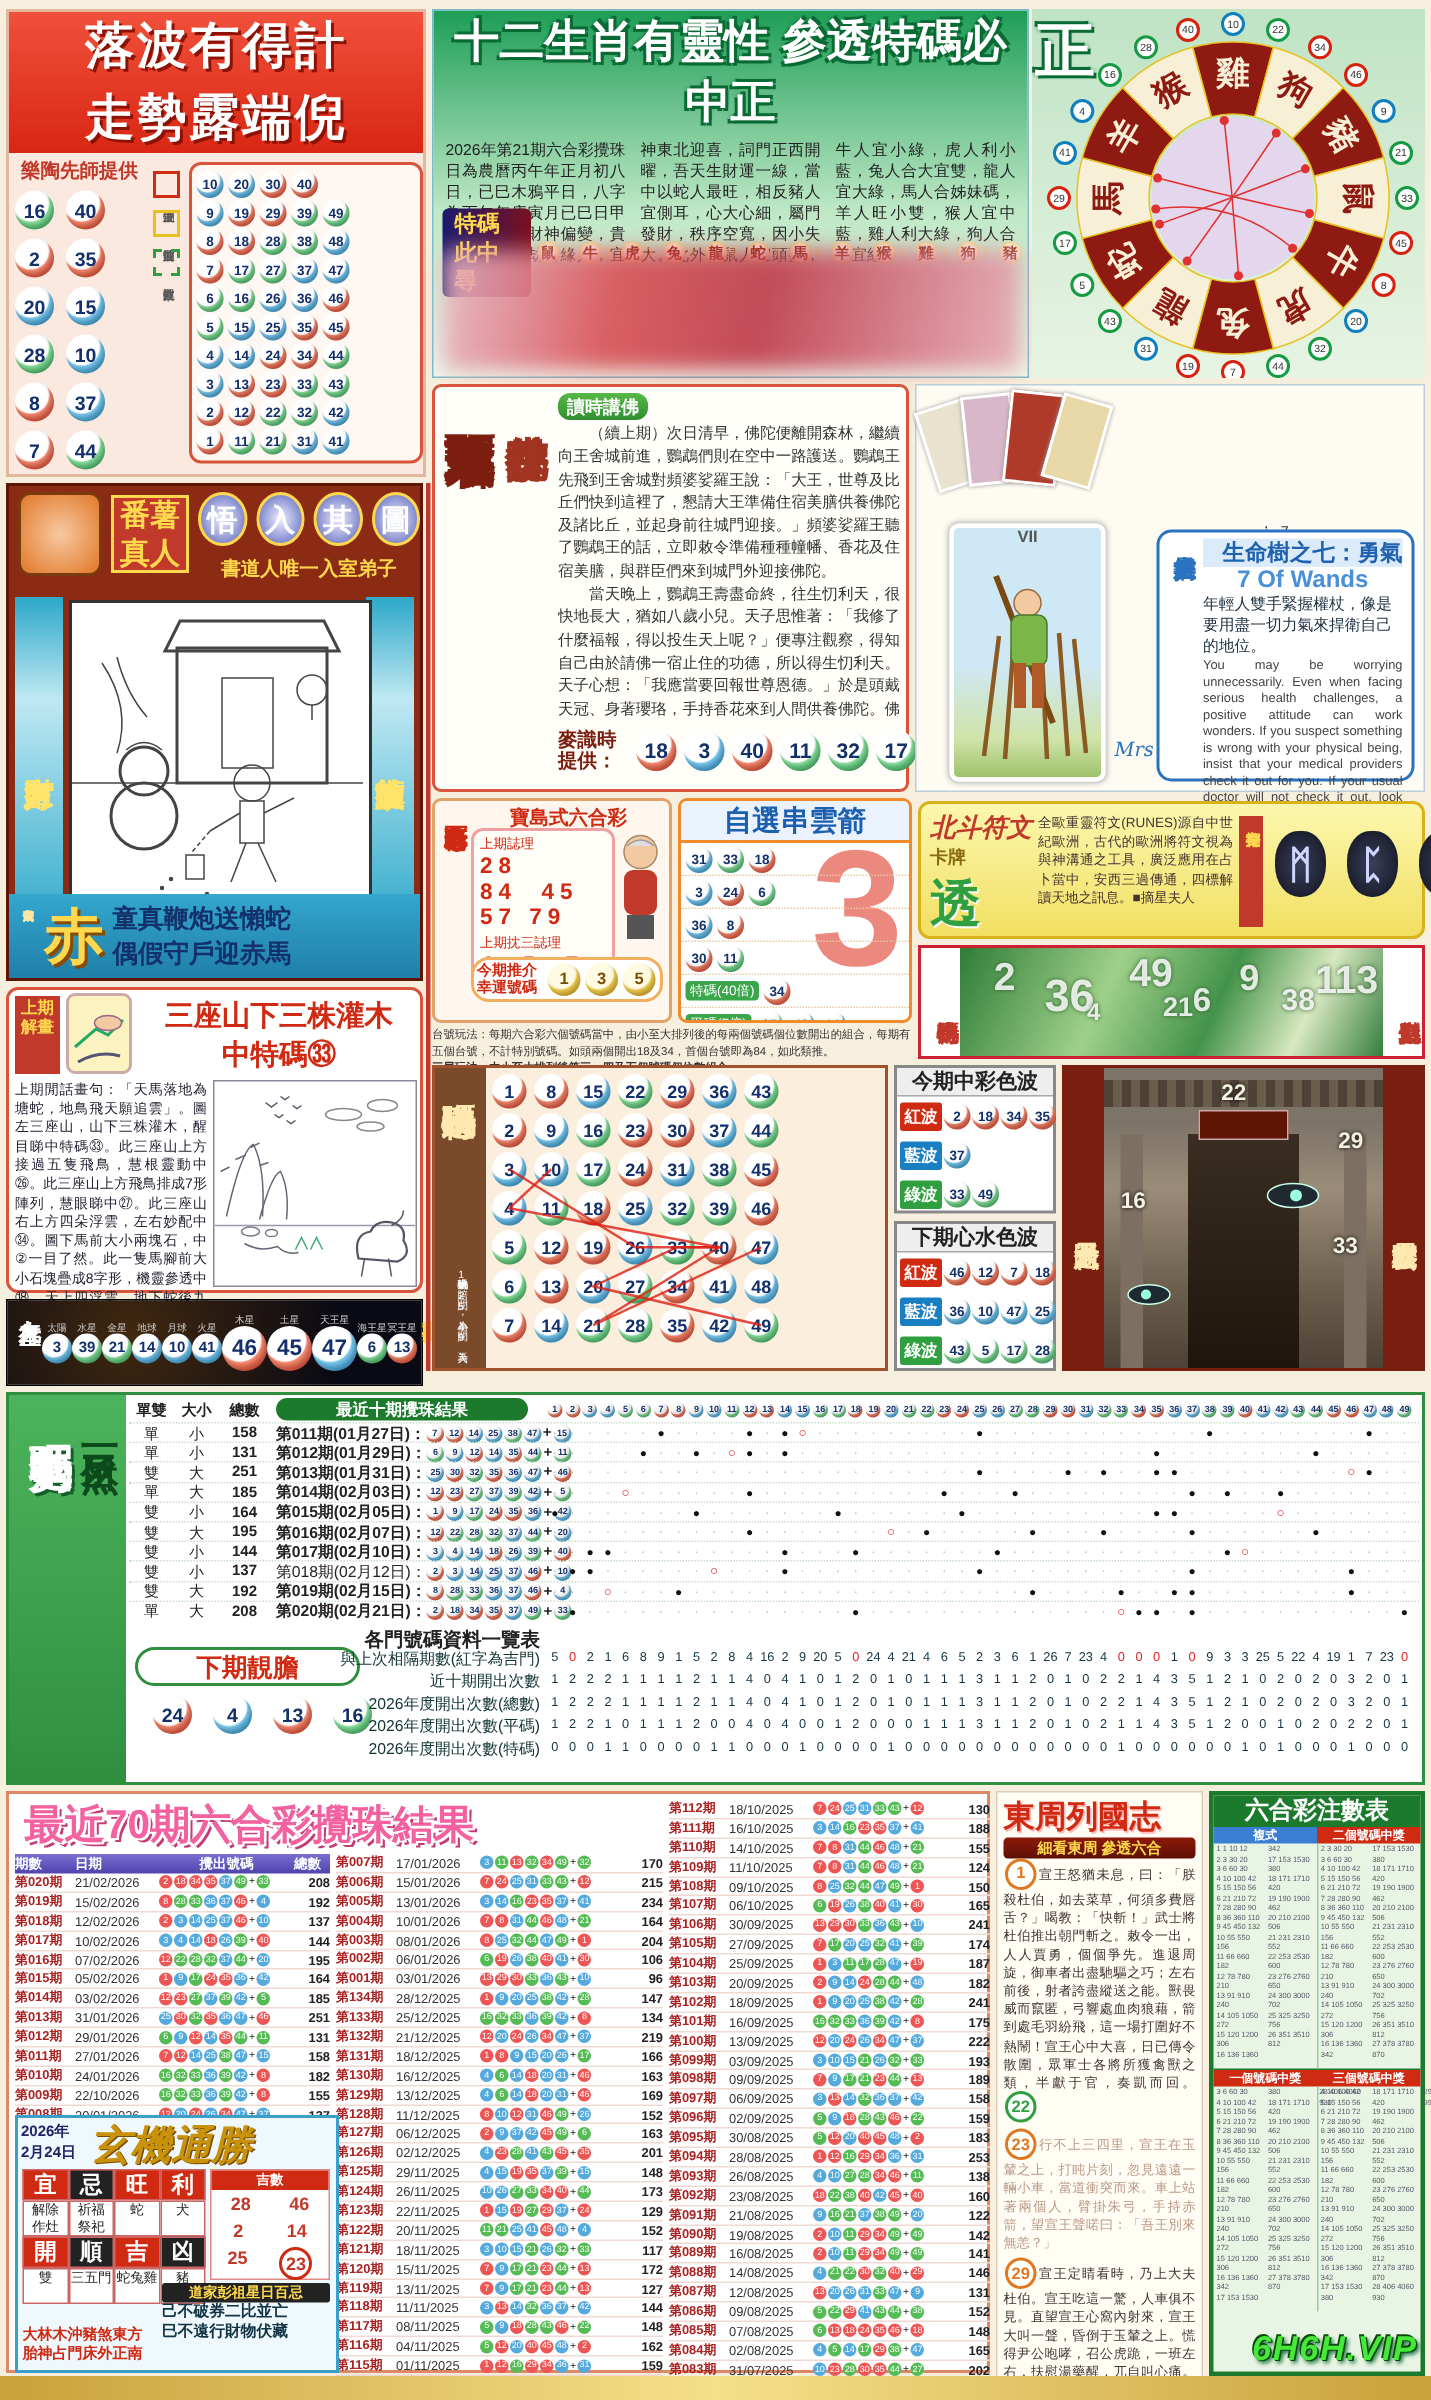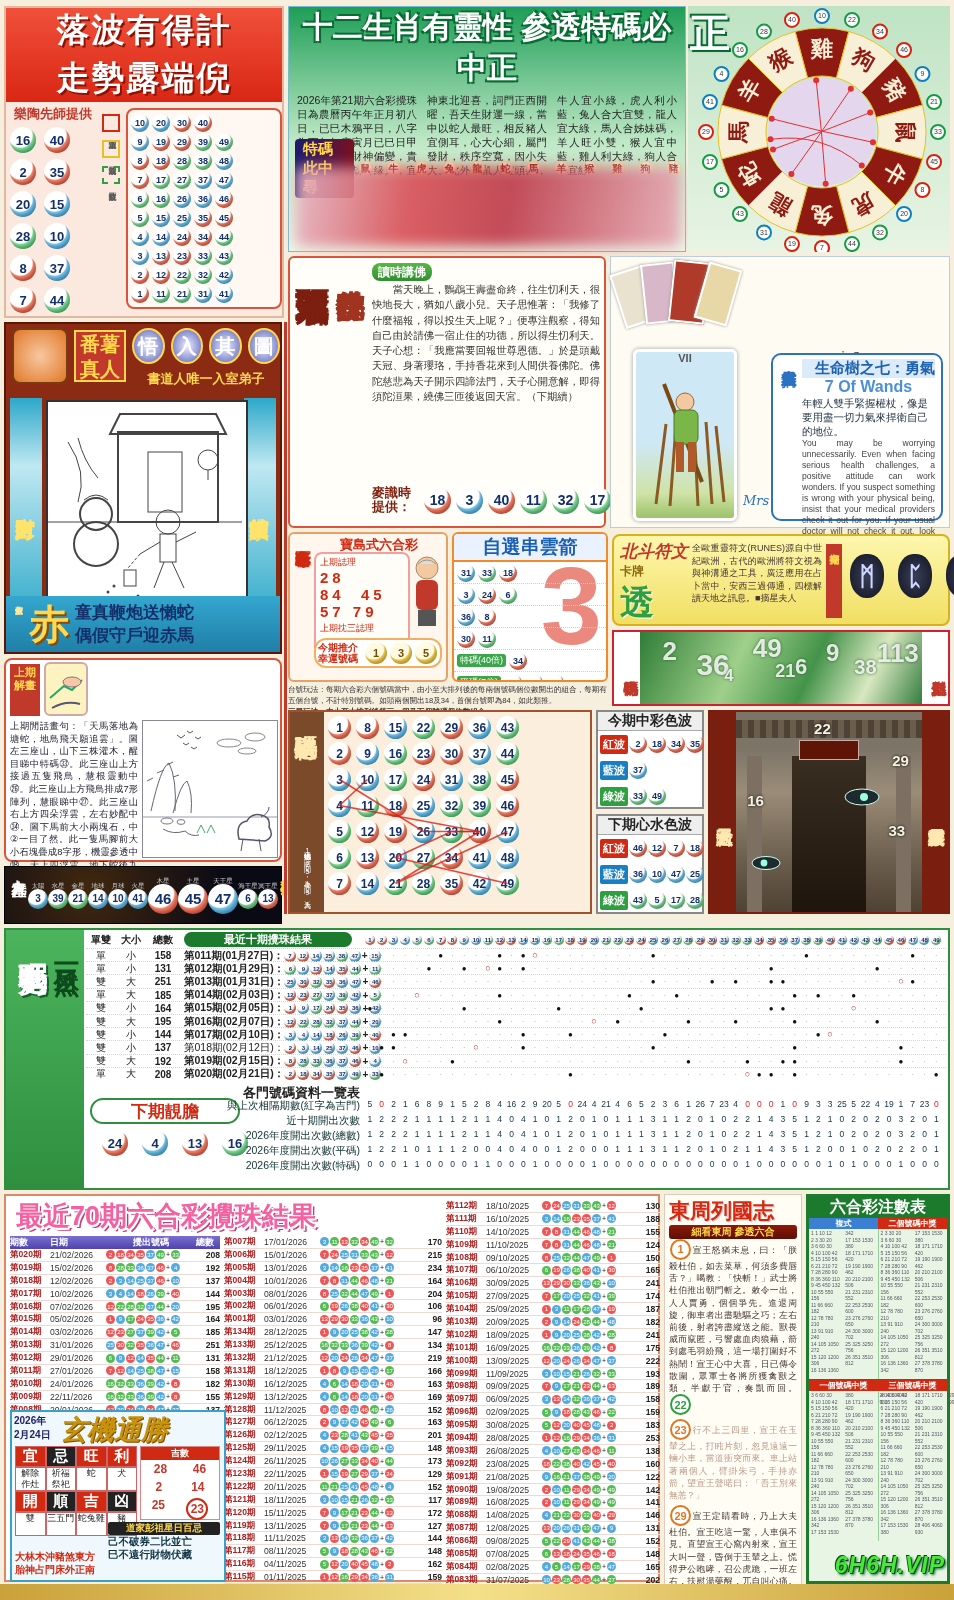--- a/index.html
+++ b/index.html
@@ -391,20 +391,21 @@
       </svg>
   </div>
 
   <div id="sec-buddha" class="abs">
     <div class="vtext vtitle1 abs" style="left:4px;top:6px;height:260px;">頭戴天冠著瓔珞</div>
     <div class="vtext vtitle2 abs" style="left:44px;top:10px;height:252px;">手持香花供佛陀</div>
     <div class="abs" style="left:82px;top:4px;">
       <span id="bud-badge">讀時講佛</span>
     </div>
     <div id="bud-text" class="abs" style="left:82px;top:24px;width:228px;height:200px;overflow:hidden;">
+        <div>　　（續上期）次日清早，佛陀便離開森林，繼續向王舍城前進，鸚鵡們則在空中一路護送。鸚鵡王先飛到王舍城對頻婆娑羅王說：「大王，世尊及比丘們快到這裡了，懇請大王準備住宿美膳供養佛陀及諸比丘，並起身前往城門迎接。」頻婆娑羅王聽了鸚鵡王的話，立即敕令準備種種幢幡、香花及住宿美膳，與群臣們來到城門外迎接佛陀。</div>
         <div>　　當天晚上，鸚鵡王壽盡命終，往生忉利天，很快地長大，猶如八歲小兒。天子思惟著：「我修了什麼福報，得以投生天上呢？」便專注觀察，得知自己由於請佛一宿止住的功德，所以得生忉利天。天子心想：「我應當要回報世尊恩德。」於是頭戴天冠、身著瓔珞，手持香花來到人間供養佛陀。佛陀慈悲為天子開示四諦法門，天子心開意解，即得須陀洹果，繞佛三匝後返回天宮。（下期續）</div>
       </div>
     <div class="abs" style="left:82px;top:228px;display:flex;align-items:center;gap:4px;">
       <span style="font-weight:bold;font-size:13px;color:#7c1f10;width:48px;line-height:14px;">麥識時提供：</span>
       <span id="bud-balls" style="display:flex;gap:5px;">
           <span class="ball b-red" style="height: 27px; width: 27px; font-size: 14px;">18</span>
           <span class="ball b-blue" style="height: 27px; width: 27px; font-size: 14px;">3</span>
           <span class="ball b-red" style="height: 27px; width: 27px; font-size: 14px;">40</span>
           <span class="ball b-green" style="height: 27px; width: 27px; font-size: 14px;">11</span>
           <span class="ball b-green" style="height: 27px; width: 27px; font-size: 14px;">32</span>
@@ -507,20 +508,24 @@
   </div>
 
   <div id="sec-jieh" class="abs">
     <div class="abs" style="left:4px;top:4px;width:30px;height:52px;background:#c0392b;color:#ffd84d;font-size:11px;font-weight:bold;text-align:center;line-height:13px;padding-top:2px;">上期解畫</div>
     <div class="abs" style="left:38px;top:2px;width:44px;height:54px;background:#fdf3c0;border:2px solid #caa;border-radius:6px;">
       <svg width="40" height="50" viewBox="0 0 40 50">
           <path d="M4,34 l14,-12 l8,4 l10,-10" stroke="#2a6" fill="none" stroke-width="2"></path>
           <path d="M6,44 q14,-8 28,-4" stroke="#557" fill="none" stroke-width="2"></path>
           <ellipse cx="26" cy="18" rx="9" ry="5" fill="#f2c9a0" stroke="#968"></ellipse>
         </svg>
+    </div>
+    <div class="abs" style="left:86px;top:4px;width:188px;text-align:center;color:#d02a12;font-weight:bold;">
+      <div style="font-size:19px;">三座山下三株灌木</div>
+      <div style="font-size:19px;">中特碼㉝</div>
     </div>
     <div class="abs" style="left:4px;top:60px;width:128px;height:140px;font-size:9.3px;line-height:12.6px;text-align:justify;color:#223;">上期閒話畫句：「天馬落地為塘蛇，地鳥飛天願追雲」。圖左三座山，山下三株灌木，醒目睇中特碼㉝。此三座山上方接過五隻飛鳥，慧根靈動中㉖。此三座山上方飛鳥排成7形陣列，慧眼睇中㉗。此三座山右上方四朵浮雲，左右妙配中㉞。圖下馬前大小兩塊石，中②一目了然。此一隻馬腳前大小石塊疊成8字形，機靈參透中⑱。天上四浮雲，地下蛇後九葉草，天地妙配中㊵。</div>
     <div class="abs" style="left:136px;top:60px;width:136px;height:138px;border:1px solid #889;background:#fff;">
       <svg width="134" height="136" viewBox="0 0 134 136">
         <path d="M8,90 q10,-45 18,-48 q8,16 6,48" fill="none" stroke="#667"></path>
         <path d="M30,92 q8,-30 14,-32 q6,12 4,32" fill="none" stroke="#667"></path>
         <path d="M4,60 l6,-3 M14,52 l7,-3 M24,44 l6,-3 M30,56 l6,-2" stroke="#667"></path>
         <ellipse cx="86" cy="22" rx="12" ry="4" fill="none" stroke="#888"></ellipse>
         <ellipse cx="112" cy="16" rx="10" ry="4" fill="none" stroke="#888"></ellipse>
         <ellipse cx="104" cy="30" rx="9" ry="3" fill="none" stroke="#888"></ellipse>
@@ -1978,21 +1983,21 @@
             <span class="dotball d-blue">36</span>
             <span class="dotball d-green">39</span>
             <span class="dotball d-blue">42</span>
             <span style="font-size: 7px;">+</span>
             <span class="dotball d-red">8</span>
           </span>
           <span class="t70total">182</span>
         </div>
         <div class="t70row">
           <span class="t70per">第009期</span>
-          <span class="t70date">22/11/2026</span>
+          <span class="t70date">22/10/2026</span>
           <span style="display: flex; gap: 1px; flex: 1 1 0%; align-items: center;">
             <span class="dotball d-green">16</span>
             <span class="dotball d-green">32</span>
             <span class="dotball d-green">33</span>
             <span class="dotball d-blue">36</span>
             <span class="dotball d-green">39</span>
             <span class="dotball d-blue">42</span>
             <span style="font-size: 7px;">+</span>
             <span class="dotball d-red">8</span>
           </span>
@@ -2642,21 +2647,21 @@
             <span class="dotball d-blue">26</span>
             <span class="dotball d-red">34</span>
             <span class="dotball d-blue">47</span>
             <span style="font-size: 7px;">+</span>
             <span class="dotball d-blue">37</span>
           </span>
           <span class="t70total">222</span>
         </div>
         <div class="t70row">
           <span class="t70per">第099期</span>
-          <span class="t70date">11/09/2025</span>
+          <span class="t70date">03/09/2025</span>
           <span style="display: flex; gap: 1px; flex: 1 1 0%; align-items: center;">
             <span class="dotball d-blue">3</span>
             <span class="dotball d-blue">10</span>
             <span class="dotball d-blue">15</span>
             <span class="dotball d-green">21</span>
             <span class="dotball d-blue">26</span>
             <span class="dotball d-green">32</span>
             <span style="font-size: 7px;">+</span>
             <span class="dotball d-green">33</span>
           </span>

